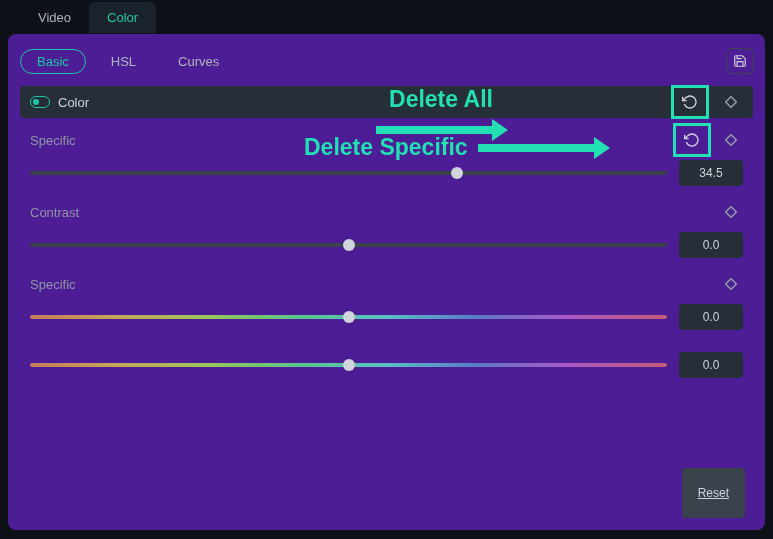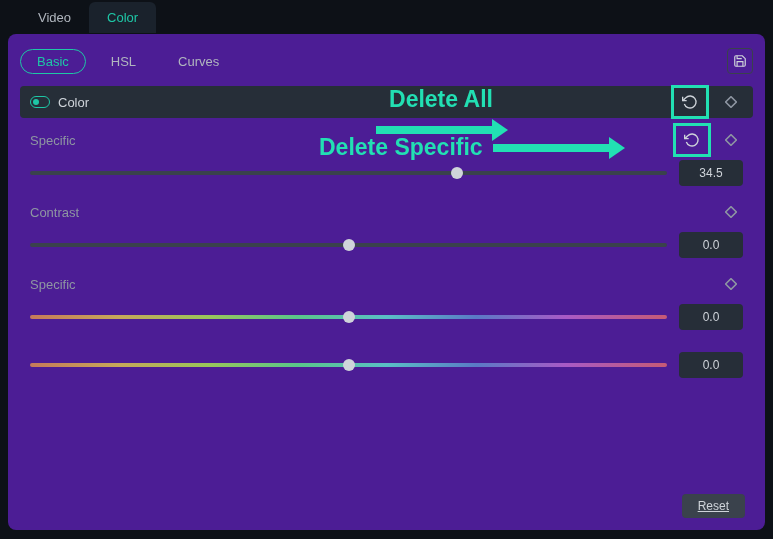--- a/index.html
+++ b/index.html
@@ -155,21 +155,21 @@
     color: #cfd4da;
     font-size: 12px;
   }
   .reset-btn {
     position: absolute;
     right: 20px;
     bottom: 12px;
     background: #3a424c;
     border: none;
     color: #cfd4da;
-    padding: 5px 16px;
+    padding: 18px 16px;
     border-radius: 4px;
     font-size: 12px;
     cursor: pointer;
     text-decoration: underline;
   }
   .anno {
     position: absolute;
     color: #22e0b3;
     font-weight: 700;
     font-size: 23px;
@@ -336,19 +336,19 @@
   <button class="reset-btn">Reset</button>
 </div>
 
 <div class="anno" style="top:86px; left:376px;flex-direction:column;">
   <span>Delete All</span>
   <div class="arrow">
       <div class="shaft"></div>
       <div class="head"></div>
     </div>
 </div>
-<div class="anno" style="top:134px; left:319px;">
+<div class="anno" style="top:134px; left:304px;">
   <span>Delete Specific</span>
   <div class="arrow">
       <div class="shaft"></div>
       <div class="head"></div>
     </div>
 </div>
 
 </body></html>

